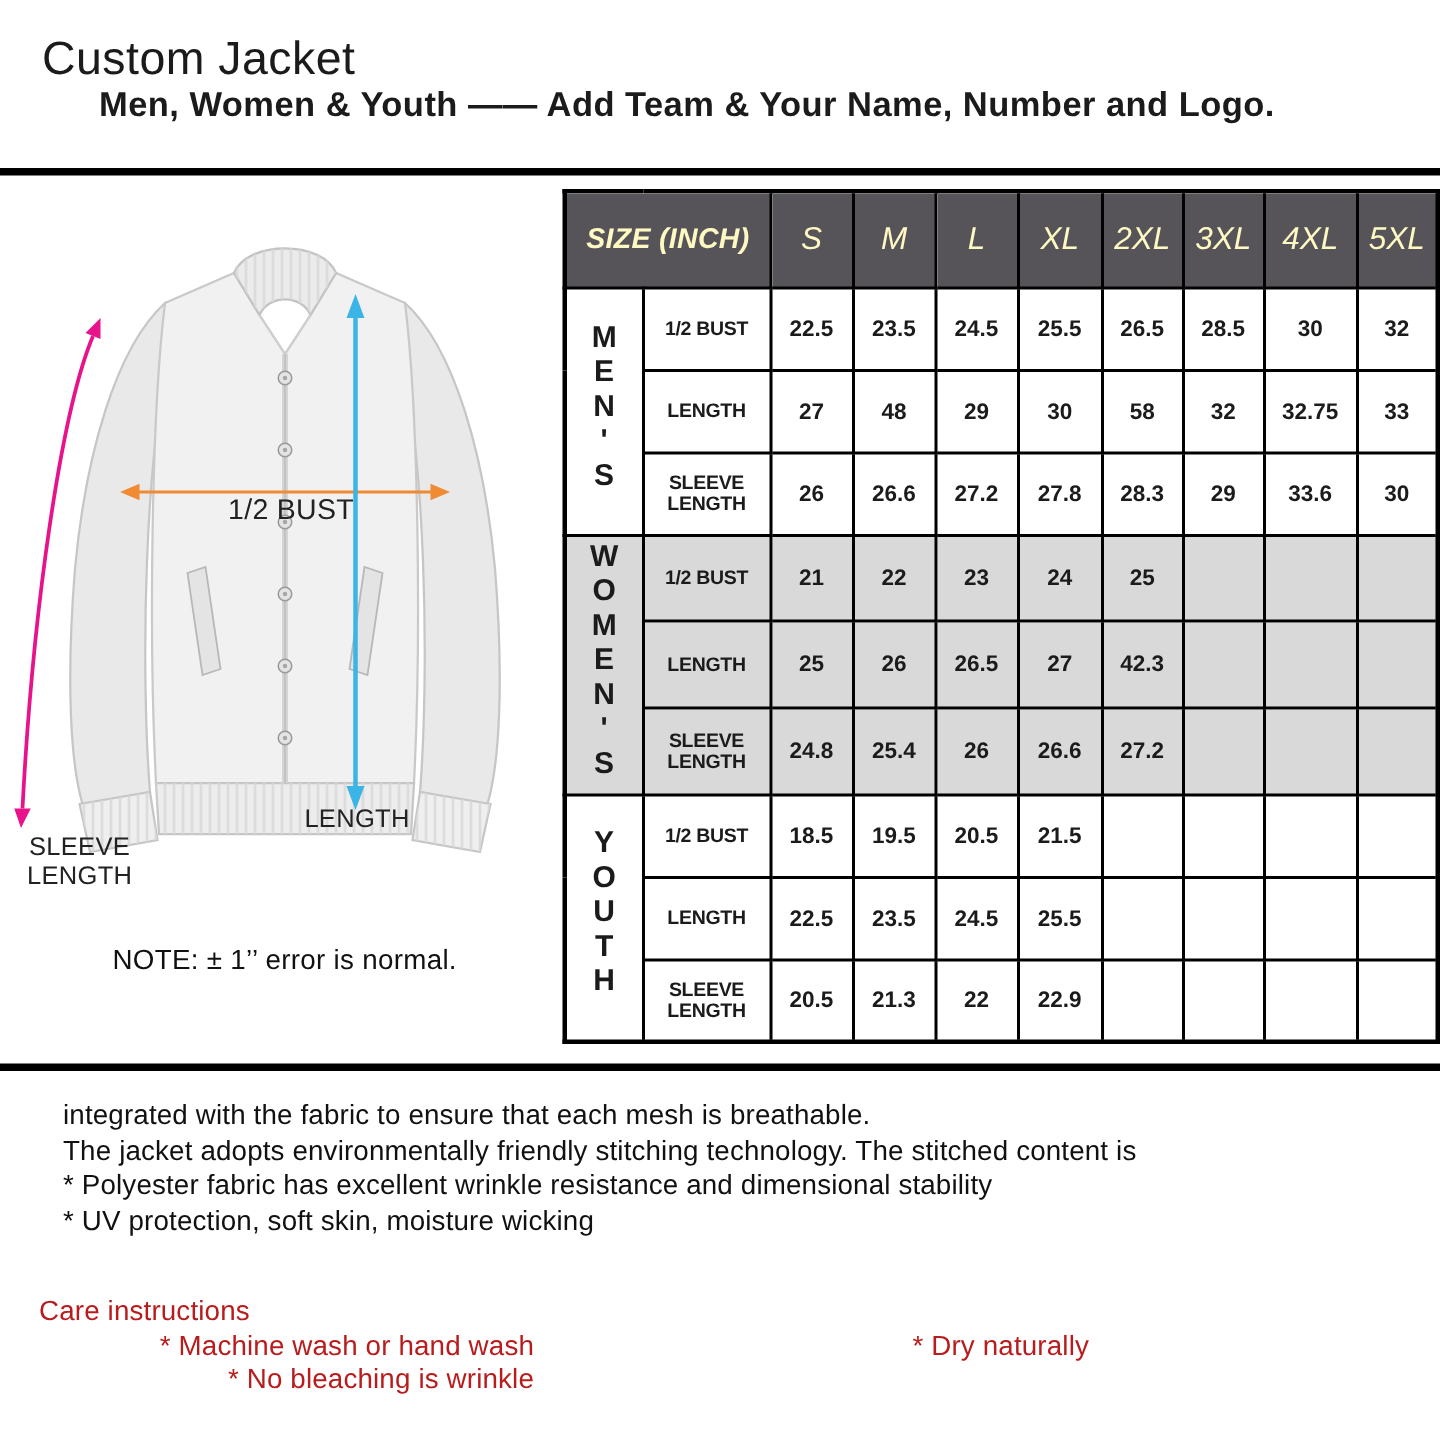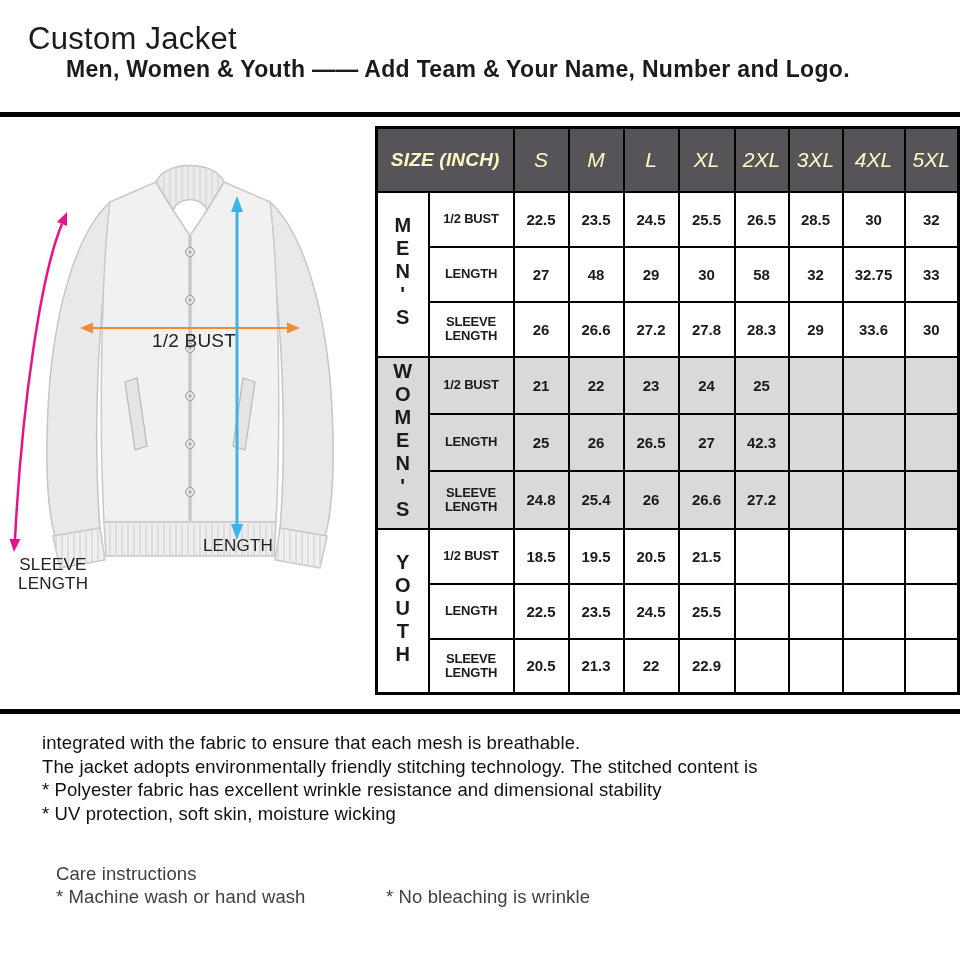--- a/index.html
+++ b/index.html
@@ -30,22 +30,22 @@
   #size-table thead th { background:#575459; color:#fef9c3; height:64px; font-weight:normal; font-size:21px;font-style:italic; }
   #size-table thead th.corner { font-weight:bold; font-size:19px; letter-spacing:.2px; }
   #size-table tbody tr { height:55px; }
   .group-cell { font-weight:bold; font-size:20px; padding:2px 0; }
   .group-cell span { writing-mode:vertical-lr; text-orientation:upright; letter-spacing:1px; line-height:1; display:inline-block; }
   .label-cell { font-weight:bold; font-size:13px; letter-spacing:-.2px; line-height:14px; padding:0 2px; }
   .value-cell { font-weight:bold; font-size:15px; }
 
   
   #desc { position:absolute; left:42px; top:731px; width:890px; font-size:18.5px; line-height:23.5px; letter-spacing:.1px; color:#111; }
-  #care { position:absolute; left:56px; top:863px; width:700px; font-size:18.5px; line-height:22.5px; letter-spacing:.1px; color:#404040; }
-  #care .care-grid { display:grid; grid-template-columns:330px auto; }
+  #care { position:absolute; left:26px; top:863px; width:700px; font-size:18.5px; line-height:22.5px; letter-spacing:.1px; color:#b91c1c; }
+  #care .care-grid { display:grid; grid-template-columns:330px auto;text-align:right; }
 </style>
 </head>
 <body>
 
 <div id="stage">
 
   <div class="hdr">
     <div class="t1">Custom Jacket</div>
     <div class="t2">Men, Women &amp; Youth —— Add Team &amp; Your Name, Number and Logo.</div>
   </div>
@@ -122,20 +122,21 @@
 
       <g>
         <line x1="232" y1="84" x2="232" y2="404" stroke="#3cb4e5" stroke-width="3"></line>
         <polygon points="232,72 226,88 238,88" fill="#3cb4e5"></polygon>
         <polygon points="232,416 226,400 238,400" fill="#3cb4e5"></polygon>
       </g>
     </svg>
     <div id="lbl-bust" class="diag-label">1/2 BUST</div>
     <div id="lbl-length" class="diag-label">LENGTH</div>
     <div id="lbl-sleeve" class="diag-label">SLEEVE LENGTH</div>
+    <div id="note">NOTE: ± 1’’ error is normal.</div>
   </div>
 
   <div id="size-table-wrap">
     <table id="size-table">
       <colgroup>
         <col style="width:52px">
           <col style="width:85px">
         <col style="width:55px">
           <col style="width:55px">
           <col style="width:55px">
@@ -271,17 +272,18 @@
     <div>integrated with the fabric to ensure that each mesh is breathable.</div>
     <div>The jacket adopts environmentally friendly stitching technology. The stitched content is</div>
     <div>* Polyester fabric has excellent wrinkle resistance and dimensional stability</div>
     <div>* UV protection, soft skin, moisture wicking</div>
   </div>
 
   <div id="care">
     <div>Care instructions</div>
     <div class="care-grid">
       <div>* Machine wash or hand wash</div>
+      <div>* Dry naturally</div>
       <div>* No bleaching is wrinkle</div>
     </div>
   </div>
 
 </div>
 
 </body></html>

